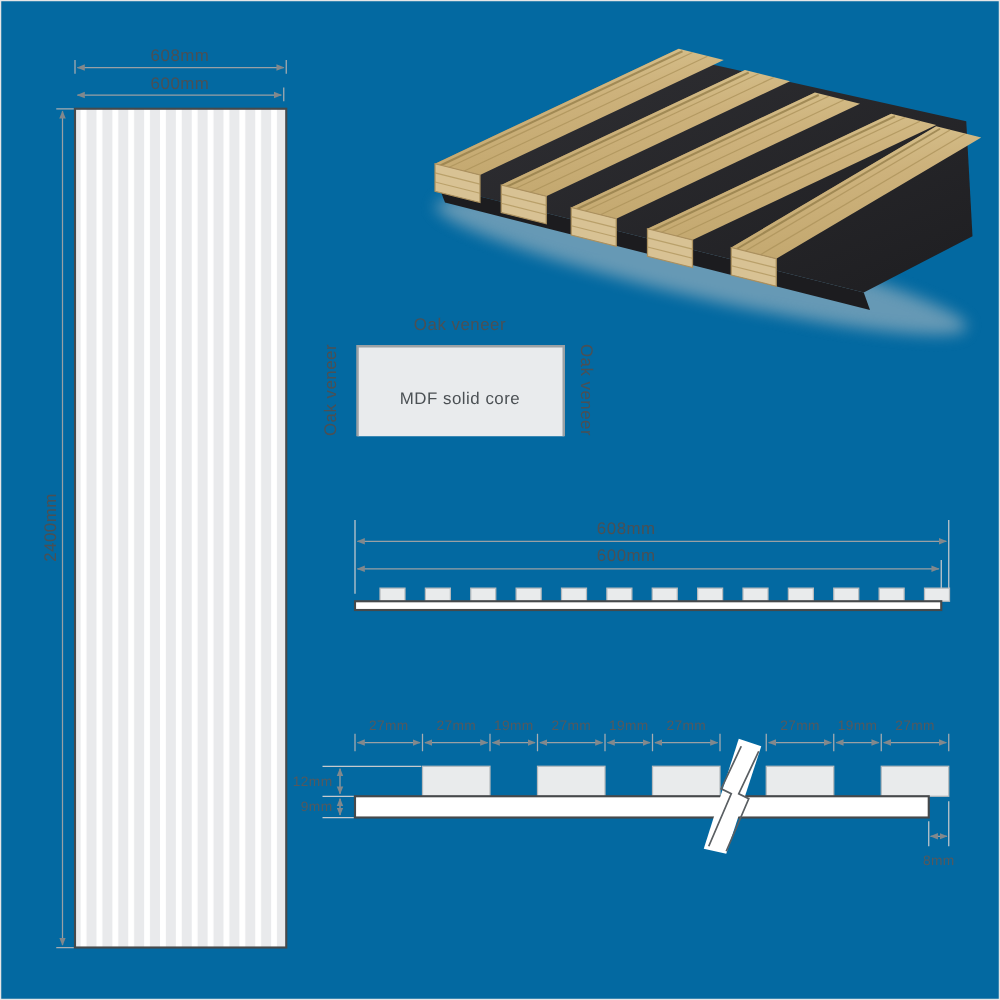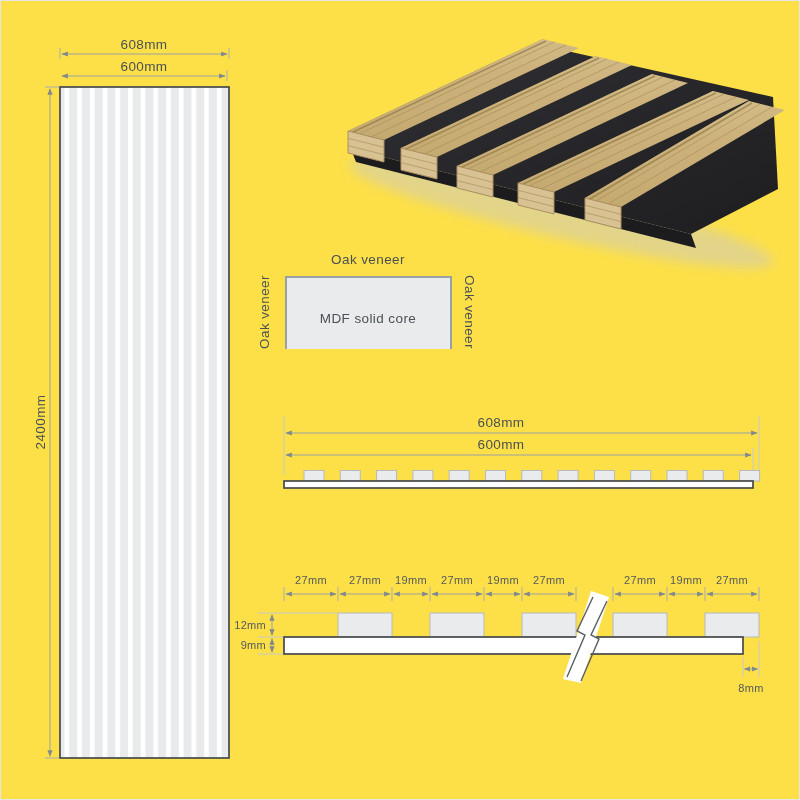--- a/index.html
+++ b/index.html
@@ -1,16 +1,16 @@
 <!DOCTYPE html>
 <html><head>
 <meta charset="utf-8">
 <style>
   html,body{margin:0;padding:0;background:#fff;}
-  .canvas{position:relative;width:798px;height:798px;border:1px solid #e5e6e7;background:#fde047;overflow:hidden;}
+  .canvas{position:relative;width:798px;height:798px;border:1px solid #e5e6e7;background:#0369a1;overflow:hidden;}
   svg{display:block;}
   .lbl{font-family:"Liberation Sans",sans-serif;font-size:13.5px;fill:#4b5054;letter-spacing:.4px;}
   .lbl-sm{font-family:"Liberation Sans",sans-serif;font-size:11px;fill:#55595d;letter-spacing:.3px;}
   .dim{stroke:#9aa0a4;stroke-width:1;fill:none;}
   .ext{stroke:#c6cacd;stroke-width:1;fill:none;}
   .tick{stroke:#a8adb1;stroke-width:1;fill:none;}
   .outline{stroke:#46494b;stroke-width:1.7;fill:#ffffff;}
   .slat-sq{fill:#e9ebec;stroke:#b6babd;stroke-width:1;}
   .grain{stroke:#ab9159;stroke-width:1;opacity:.75;fill:none;}
   .grain2{stroke:#967f4b;stroke-width:1.6;opacity:.8;fill:none;}

